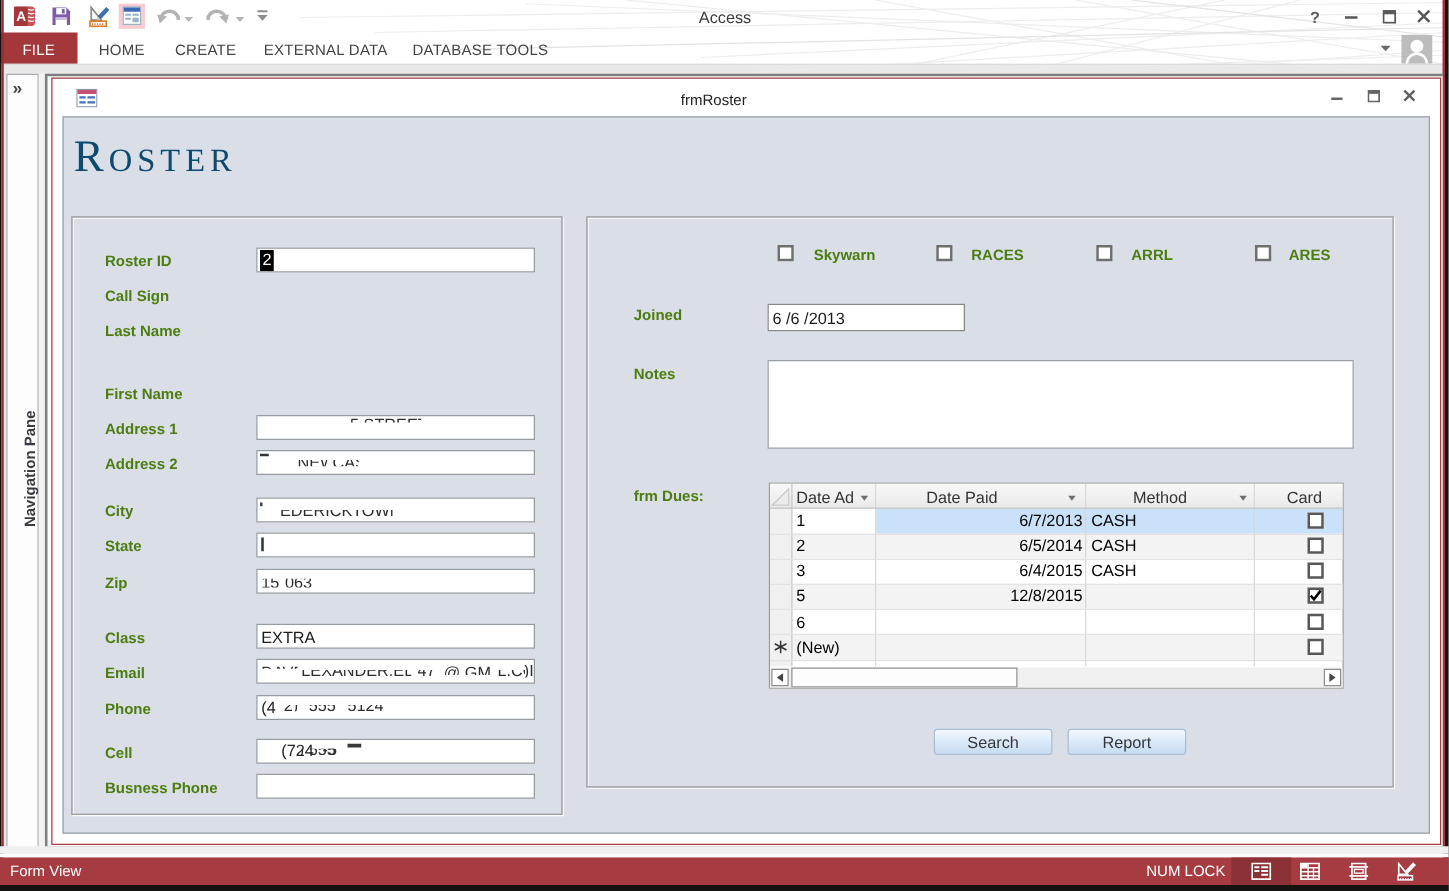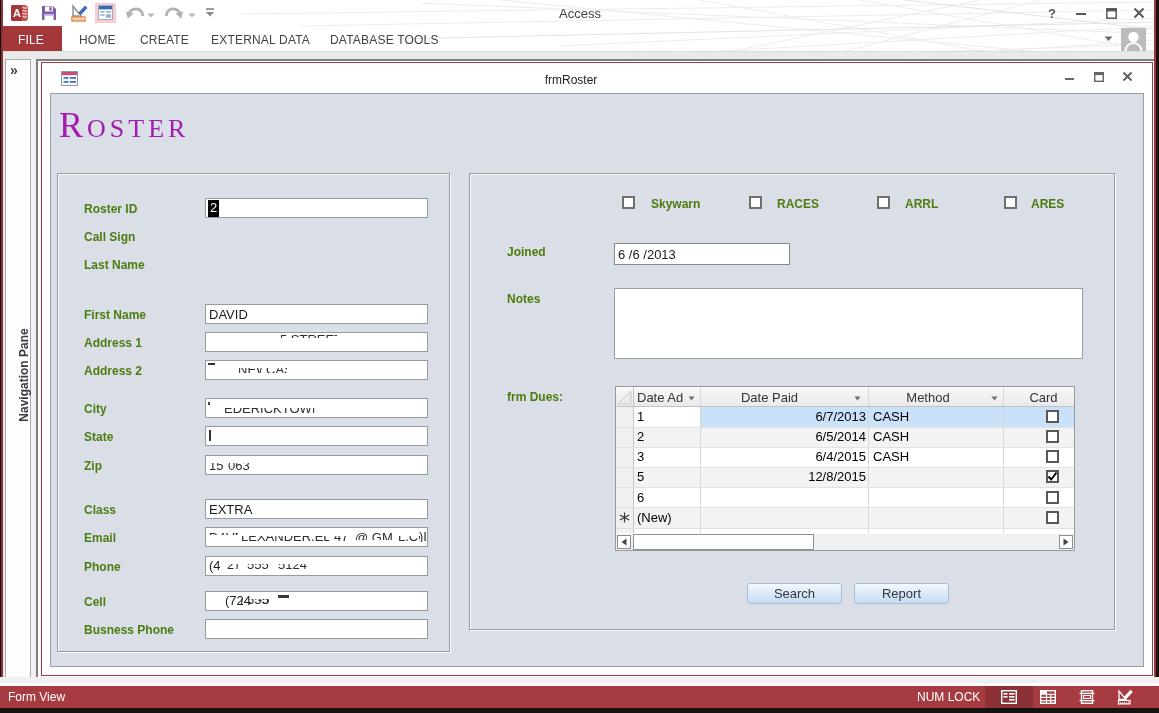--- a/index.html
+++ b/index.html
@@ -152,21 +152,21 @@
   <svg class="abs" style="left:1094px;top:72px;" width="10" height="10" viewBox="0 0 10 10">
     <rect x="0.7" y="0.7" width="8.6" height="8.6" fill="none" stroke="#666" stroke-width="1.4"></rect>
     <rect x="0.7" y="0.7" width="8.6" height="2.4" fill="#666"></rect>
   </svg>
   <svg class="abs" style="left:1122px;top:71px;" width="11" height="11" viewBox="0 0 11 11">
     <path d="M1.5 1.5 L9.5 9.5 M9.5 1.5 L1.5 9.5" stroke="#5f5f5f" stroke-width="1.9"></path>
   </svg>
 
   <div class="abs" style="left:50px;top:93px;width:1094px;height:574px;background:#d9dee7;border:1px solid #98a0ab;box-sizing:border-box;"></div>
 
-  <div class="abs" style="left:59px;top:107px;font-family:'Liberation Serif',serif;color:#a21caf;letter-spacing:4px;font-size:36px;line-height:36px;">R<span style="font-size:26px;">OSTER</span></div>
+  <div class="abs" style="left:59px;top:107px;font-family:'Liberation Serif',serif;color:#0c4a6e;letter-spacing:4px;font-size:36px;line-height:36px;">R<span style="font-size:26px;">OSTER</span></div>
 
   <div class="abs" style="left:57px;top:173px;width:393px;height:479px;border:1px solid #979a9e;box-shadow:inset 1px 1px 0 #fdfdfd, 1px 1px 0 #fdfdfd;box-sizing:border-box;"></div>
   <div class="abs" style="left:469px;top:173px;width:646px;height:457px;border:1px solid #979a9e;box-shadow:inset 1px 1px 0 #fdfdfd, 1px 1px 0 #fdfdfd;box-sizing:border-box;"></div>
 
   <div class="lbl" style="left:84px;top:202px;">Roster ID</div>
   <div class="lbl" style="left:84px;top:230px;">Call Sign</div>
   <div class="lbl" style="left:84px;top:258px;">Last Name</div>
   <div class="lbl" style="left:84px;top:308px;">First Name</div>
   <div class="lbl" style="left:84px;top:336px;">Address 1</div>
   <div class="lbl" style="left:84px;top:364px;">Address 2</div>
@@ -175,23 +175,20 @@
   <div class="lbl" style="left:84px;top:459px;">Zip</div>
   <div class="lbl" style="left:84px;top:503px;">Class</div>
   <div class="lbl" style="left:84px;top:531px;">Email</div>
   <div class="lbl" style="left:84px;top:560px;">Phone</div>
   <div class="lbl" style="left:84px;top:595px;">Cell</div>
   <div class="lbl" style="left:84px;top:623px;">Busness Phone</div>
 
   <div class="inp" style="left:205px;top:198px;width:223px;height:20px;">
       <span style="position:absolute;left:2px;top:1px;background:#000;color:#fff;padding:0 2px;height:17px;font-size:13px;">2</span>
     </div>
-  <div class="inp" style="left:205px;top:304px;width:223px;height:20px;">
-      <span class="tx">DAVID</span>
-    </div>
   <div class="inp" style="left:205px;top:332px;width:223px;height:20px;" id="addr1"></div>
   <div class="inp" style="left:205px;top:360px;width:223px;height:20px;" id="addr2"></div>
   <div class="inp" style="left:205px;top:398px;width:223px;height:20px;" id="city"></div>
   <div class="inp" style="left:205px;top:426px;width:223px;height:20px;" id="state"></div>
   <div class="inp" style="left:205px;top:455px;width:223px;height:20px;" id="zip"></div>
   <div class="inp" style="left:205px;top:499px;width:223px;height:20px;">
       <span class="tx">EXTRA</span>
     </div>
   <div class="inp" style="left:205px;top:527px;width:223px;height:20px;" id="email"></div>
   <div class="inp" style="left:205px;top:556px;width:223px;height:20px;" id="phone"></div>
@@ -268,21 +265,21 @@
   <div class="cbx" style="left:622px;top:196px;"></div>
   <div class="cbx" style="left:749px;top:196px;"></div>
   <div class="cbx" style="left:877px;top:196px;"></div>
   <div class="cbx" style="left:1004px;top:196px;"></div>
   <div class="lbl" style="left:651px;top:197px;">Skywarn</div>
   <div class="lbl" style="left:777px;top:197px;">RACES</div>
   <div class="lbl" style="left:905px;top:197px;">ARRL</div>
   <div class="lbl" style="left:1031px;top:197px;">ARES</div>
 
   <div class="lbl" style="left:507px;top:245px;">Joined</div>
-  <div class="inp" style="left:614px;top:243px;width:176px;height:22px;border-color:#888;">
+  <div class="inp" style="left:614px;top:243px;width:158px;height:22px;border-color:#888;">
       <span style="position:absolute;left:3px;top:3px;">6 /6 /2013</span>
     </div>
 
   <div class="lbl" style="left:507px;top:292px;">Notes</div>
   <div class="inp" style="left:614px;top:288px;width:469px;height:71px;border-color:#9aa0a6;"></div>
 
   <div class="lbl" style="left:507px;top:390px;">frm Dues:</div>
 
   <div class="abs" style="left:615px;top:386px;width:460px;height:165px;background:#fff;border:1px solid #9a9a9a;box-sizing:border-box;"></div>
 

